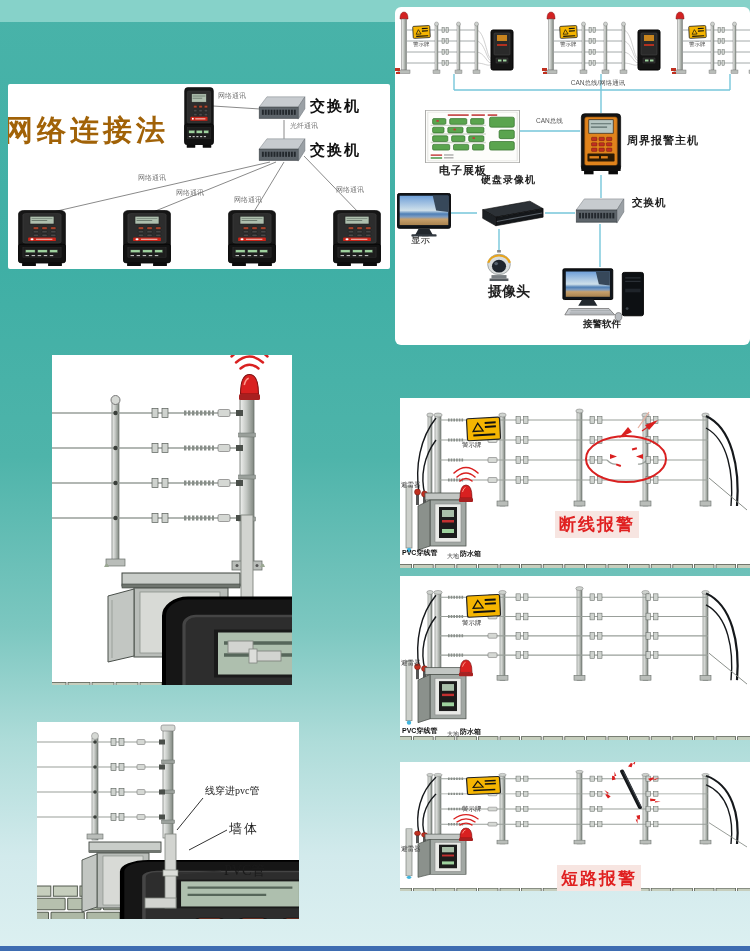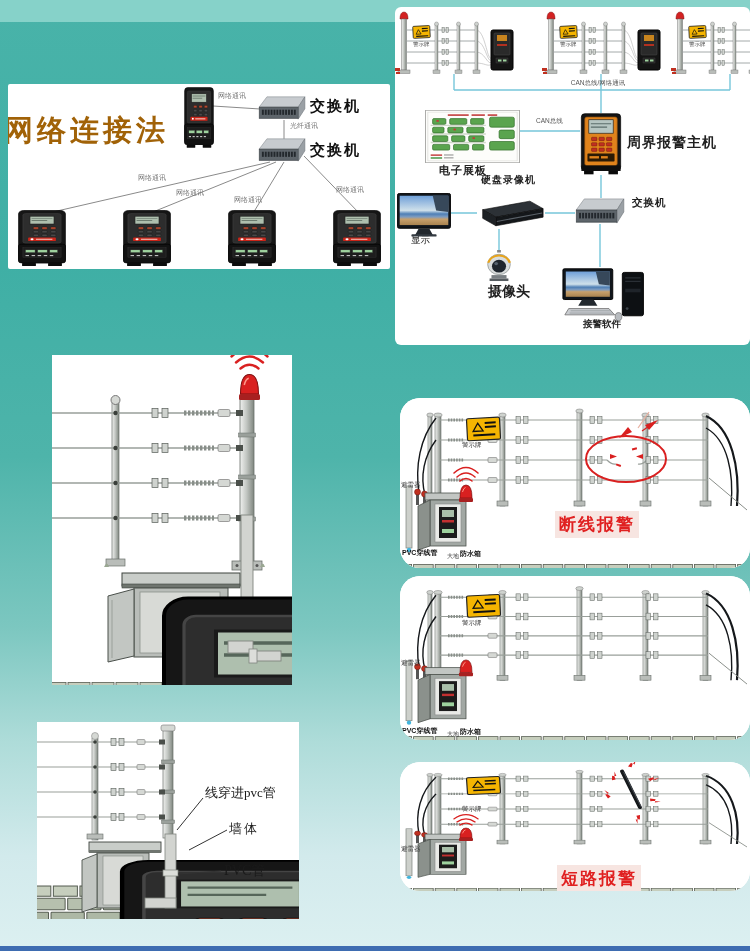--- a/index.html
+++ b/index.html
@@ -6,21 +6,21 @@
   body{font-family:"Liberation Sans",sans-serif;}
   .canvas{position:relative;width:750px;height:951px;overflow:hidden;
     background:linear-gradient(180deg,#49b3a9 0%,#3fafa5 28%,#4eb4aa 48%,#7cc7c0 66%,#aedcd9 78%,#d2eaec 90%,#dcf0f1 100%);}
   .top-strip{position:absolute;left:0;top:0;width:750px;height:22px;background:#86d2c9;}
   .bottom-bar{position:absolute;left:0;top:946px;width:750px;height:5px;background:#3e6cb1;}
   .panel{position:absolute;background:#ffffff;}
   #panel-network{left:8px;top:84px;width:382px;height:185px;border-radius:2px;overflow:hidden;}
   #panel-system{left:395px;top:7px;width:355px;height:338px;border-radius:6px;overflow:hidden;}
   #panel-install{left:52px;top:355px;width:240px;height:330px;overflow:hidden;}
   #panel-pvc{left:37px;top:722px;width:262px;height:197px;overflow:hidden;}
-  .scene{position:absolute;left:400px;width:350px;background:#fff;border-radius:20px;overflow:hidden;}
+  .scene{position:absolute;left:400px;width:350px;background:#fff;border-radius:0;overflow:hidden;}
   #scene-broken{top:398px;height:170px;}
   #scene-normal{top:576px;height:164px;}
   #scene-short{top:762px;height:129px;}
   .slot{position:absolute;}
   .slot svg{display:block;width:100%;height:100%;}
   .fill{position:absolute;left:0;top:0;width:100%;height:100%;}
   .lbl{position:absolute;white-space:nowrap;line-height:1;color:#333;}
   
   #lbl-net-title{left:-4px;top:32px;font-size:29px;font-weight:600;letter-spacing:4px;color:#a16207;}
   #lbl-net-link-top{left:210px;top:8px;font-size:7px;color:#777;}
@@ -30,36 +30,36 @@
   #lbl-sw2{left:302px;top:58px;}
   .net-link{font-size:7px;color:#777;}
   #lbl-link1{left:130px;top:90px;}
   #lbl-link2{left:168px;top:105px;}
   #lbl-link3{left:226px;top:112px;}
   #lbl-link4{left:328px;top:102px;}
   
   #lbl-bus{left:118px;top:73px;width:170px;text-align:center;font-size:6.5px;color:#555;}
   #lbl-can{left:141px;top:111px;font-size:6.5px;color:#555;}
   #lbl-board{left:44px;top:158px;font-size:11px;font-weight:bold;color:#222;letter-spacing:1px;}
-  #lbl-host{left:232px;top:128px;font-size:14px;font-weight:bold;color:#222;letter-spacing:1px;}
+  #lbl-host{left:232px;top:128px;font-size:11px;font-weight:bold;color:#222;letter-spacing:1px;}
   #lbl-dvr{left:86px;top:168px;font-size:10px;font-weight:bold;color:#222;letter-spacing:1px;}
   #lbl-sys-switch{left:237px;top:190px;font-size:10.5px;font-weight:bold;color:#222;letter-spacing:1px;}
   #lbl-display{left:16px;top:228px;font-size:9.5px;font-weight:normal;color:#222;}
   #lbl-camera{left:93px;top:277px;font-size:14px;font-weight:bold;color:#222;}
   #lbl-software{left:188px;top:312px;font-size:9.5px;font-weight:bold;color:#222;}
   .mini-sign{font-size:5.5px;color:#444;}
   #msign1{left:18px;top:35px;}
   #msign2{left:165px;top:35px;}
   #msign3{left:294px;top:35px;}
   
   #sys-title{position:absolute;left:420px;top:349px;width:325px;text-align:center;
     font-size:24px;font-weight:bold;color:#0c0c0c;letter-spacing:1px;}
   
   .pvc-lbl{font-family:"Liberation Serif",serif;color:#1a1a1a;}
-  #lbl-wirepvc{left:168px;top:64px;font-size:13px;}
+  #lbl-wirepvc{left:168px;top:64px;font-size:10px;}
   #lbl-wall{left:192px;top:100px;font-size:13px;letter-spacing:2px;}
   #lbl-pvcpipe{left:187px;top:142px;font-size:14px;}
   
   .sl-sign{left:62px;top:44px;font-size:6.5px;color:#333;}
   .sl-arr{left:1px;top:84px;font-size:6.5px;color:#333;}
   .sl-pvc{left:2px;top:151px;font-size:7px;font-weight:bold;color:#111;}
   .sl-gnd{left:47px;top:155px;font-size:6px;color:#333;}
   .sl-box{left:60px;top:152px;font-size:7px;font-weight:bold;color:#111;}
   .alarm-badge{position:absolute;font-size:17px;font-weight:bold;color:#e02020;
     background:#f7e5e1;padding:2px 4px;letter-spacing:2px;}

